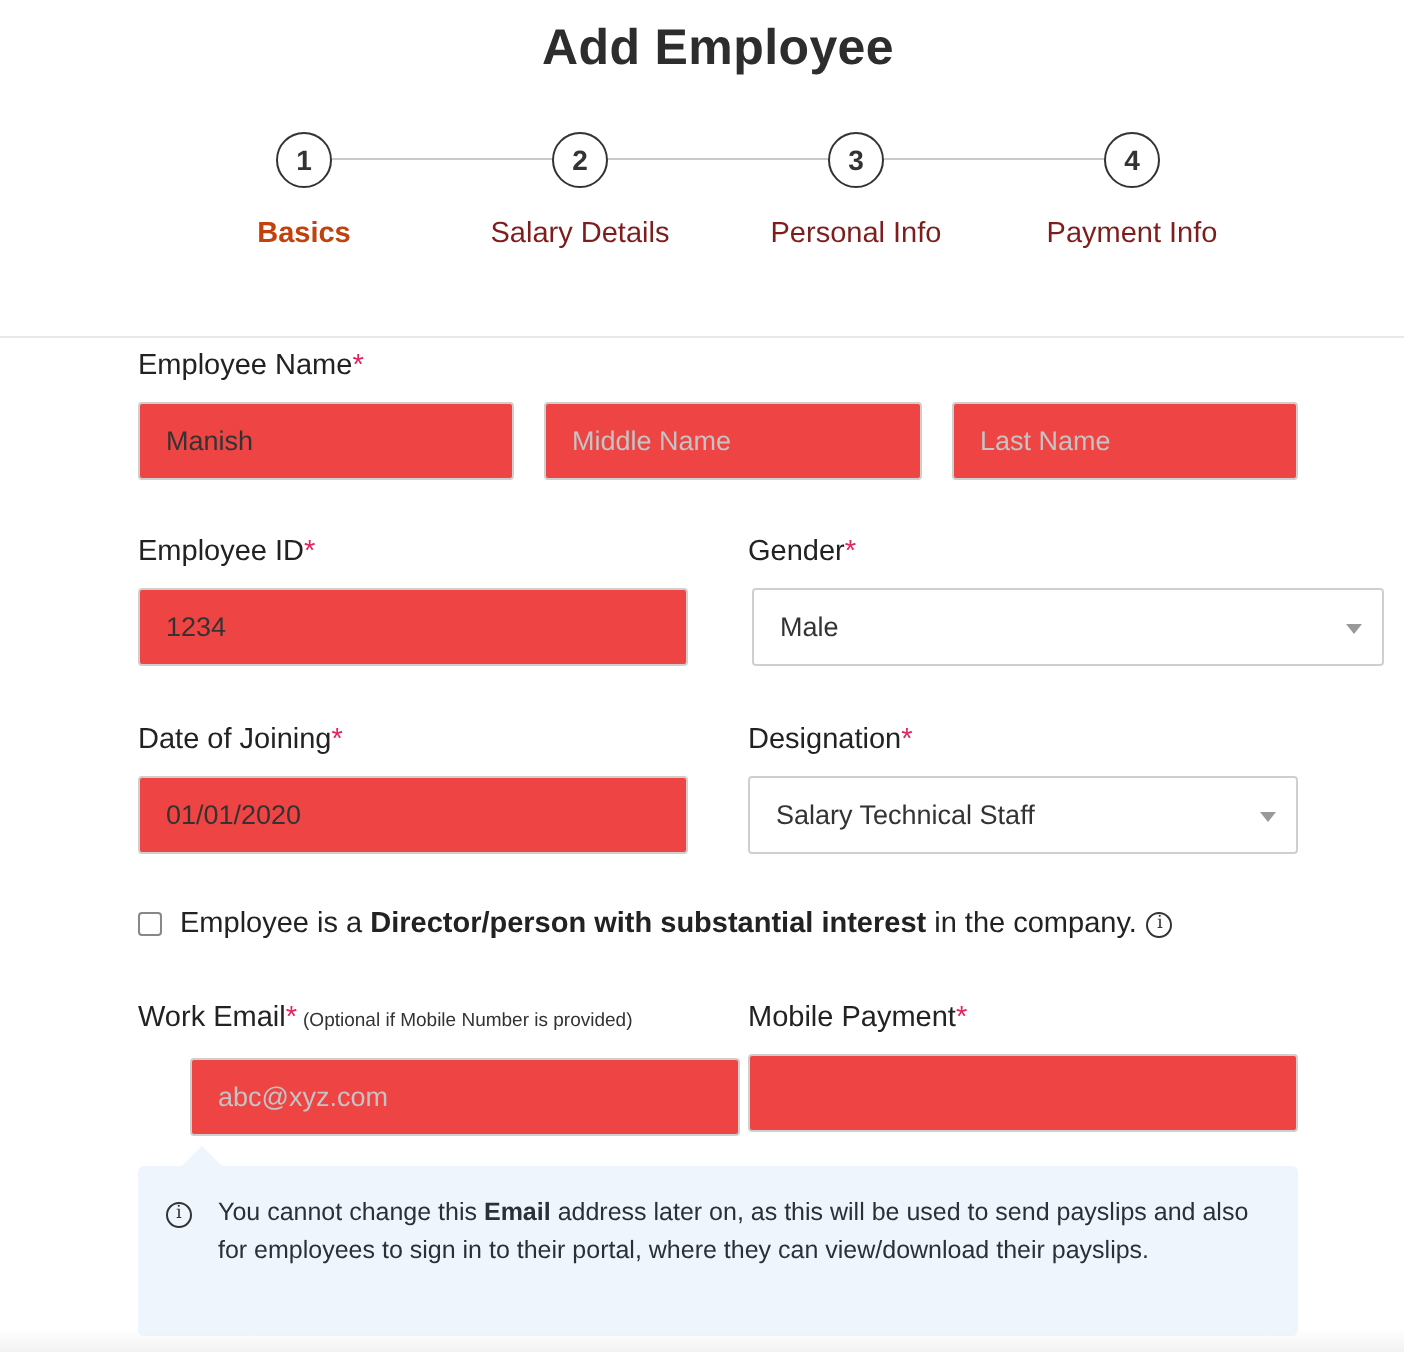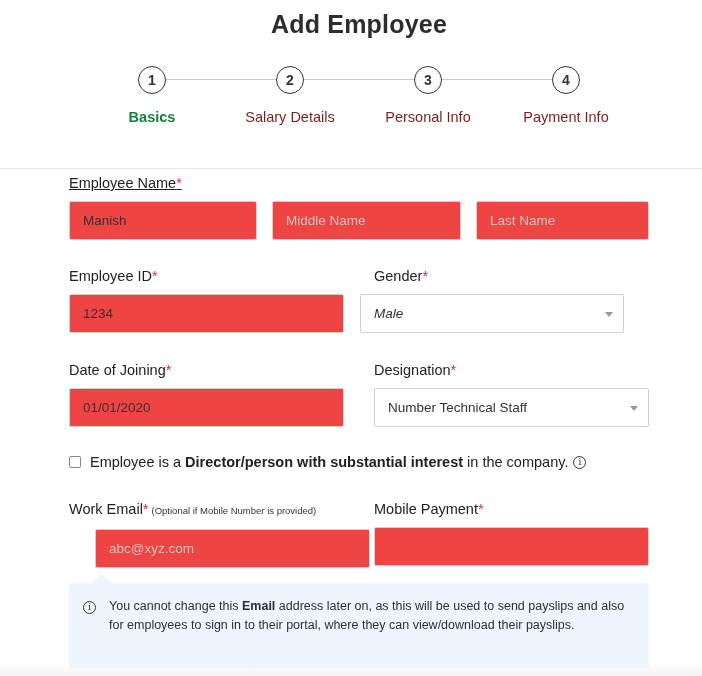--- a/index.html
+++ b/index.html
@@ -31,21 +31,21 @@
     .step-circle {
       width: 28px; height: 28px; border-radius: 50%;
       border: 1.5px solid #333; margin: 0 auto;
       display: flex; align-items: center; justify-content: center;
       font-size: 14px; font-weight: bold; color: #333; background: #fff;
     }
     .step-label {
       margin-top: 15px; font-size: 14.5px; color: #7f1d1d;
       white-space: nowrap;
     }
-    .step.active .step-label { color: #15803d; font-weight: bold; }
+    .step.active .step-label { color: #c2410c; font-weight: bold; }
 
     .form { position: absolute; left: 0; top: 146px; width: 702px; }
     .label {
       position: absolute; font-size: 14.5px; color: #222; white-space: nowrap;
     }
     .req { color: #e0245e; }
     .label small { font-size: 9.5px; color: #333; margin-left: 3px; }
     .input {
       position: absolute; height: 39px; border: 1px solid #cfcfcf;
       border-radius: 2px; background: #ef4444;
@@ -127,50 +127,50 @@
       </div>
       <div class="step" style="left:566px;">
         <div class="step-circle">4</div>
         <div class="step-label">Payment Info</div>
       </div>
     </div>
   </div>
 
   <div class="form">
 
-    <div class="label" style="left:69px;top:29px;text-decoration:underline;">
+    <div class="label" style="left:69px;top:29px;">
       <span>Employee Name</span><span class="req">*</span>
     </div>
     <input class="input" style="left: 69px; top: 55px; width: 188px;" value="Manish">
     <input class="input" style="left: 272px; top: 55px; width: 189px;" placeholder="Middle Name">
     <input class="input" style="left: 476px; top: 55px; width: 173px;" placeholder="Last Name">
 
     <div class="label" style="left:69px;top:122px;">
       <span>Employee ID</span><span class="req">*</span>
     </div>
     <input class="input" style="left: 69px; top: 148px; width: 275px;" value="1234">
 
     <div class="label" style="left:374px;top:122px;">
       <span>Gender</span><span class="req">*</span>
     </div>
-    <div class="select" style="left:360px;top:148px;width:264px;font-style:italic;">
+    <div class="select" style="left:376px;top:148px;width:316px;">
       <span>Male</span>
       <span class="caret"></span>
     </div>
 
     <div class="label" style="left:69px;top:216px;">
       <span>Date of Joining</span><span class="req">*</span>
     </div>
     <input class="input" style="left: 69px; top: 242px; width: 275px;" value="01/01/2020">
 
     <div class="label" style="left:374px;top:216px;">
       <span>Designation</span><span class="req">*</span>
     </div>
     <div class="select" style="left:374px;top:242px;width:275px;">
-      <span>Number Technical Staff</span>
+      <span>Salary Technical Staff</span>
       <span class="caret"></span>
     </div>
 
     <div class="checkbox-row">
       <span class="checkbox"></span>
       <span style="white-space:pre;">Employee is a </span>
         <b>Director/person with substantial interest</b>
         <span style="white-space:pre;"> in the company.</span>
       <span class="info-icon">i</span>
     </div>

